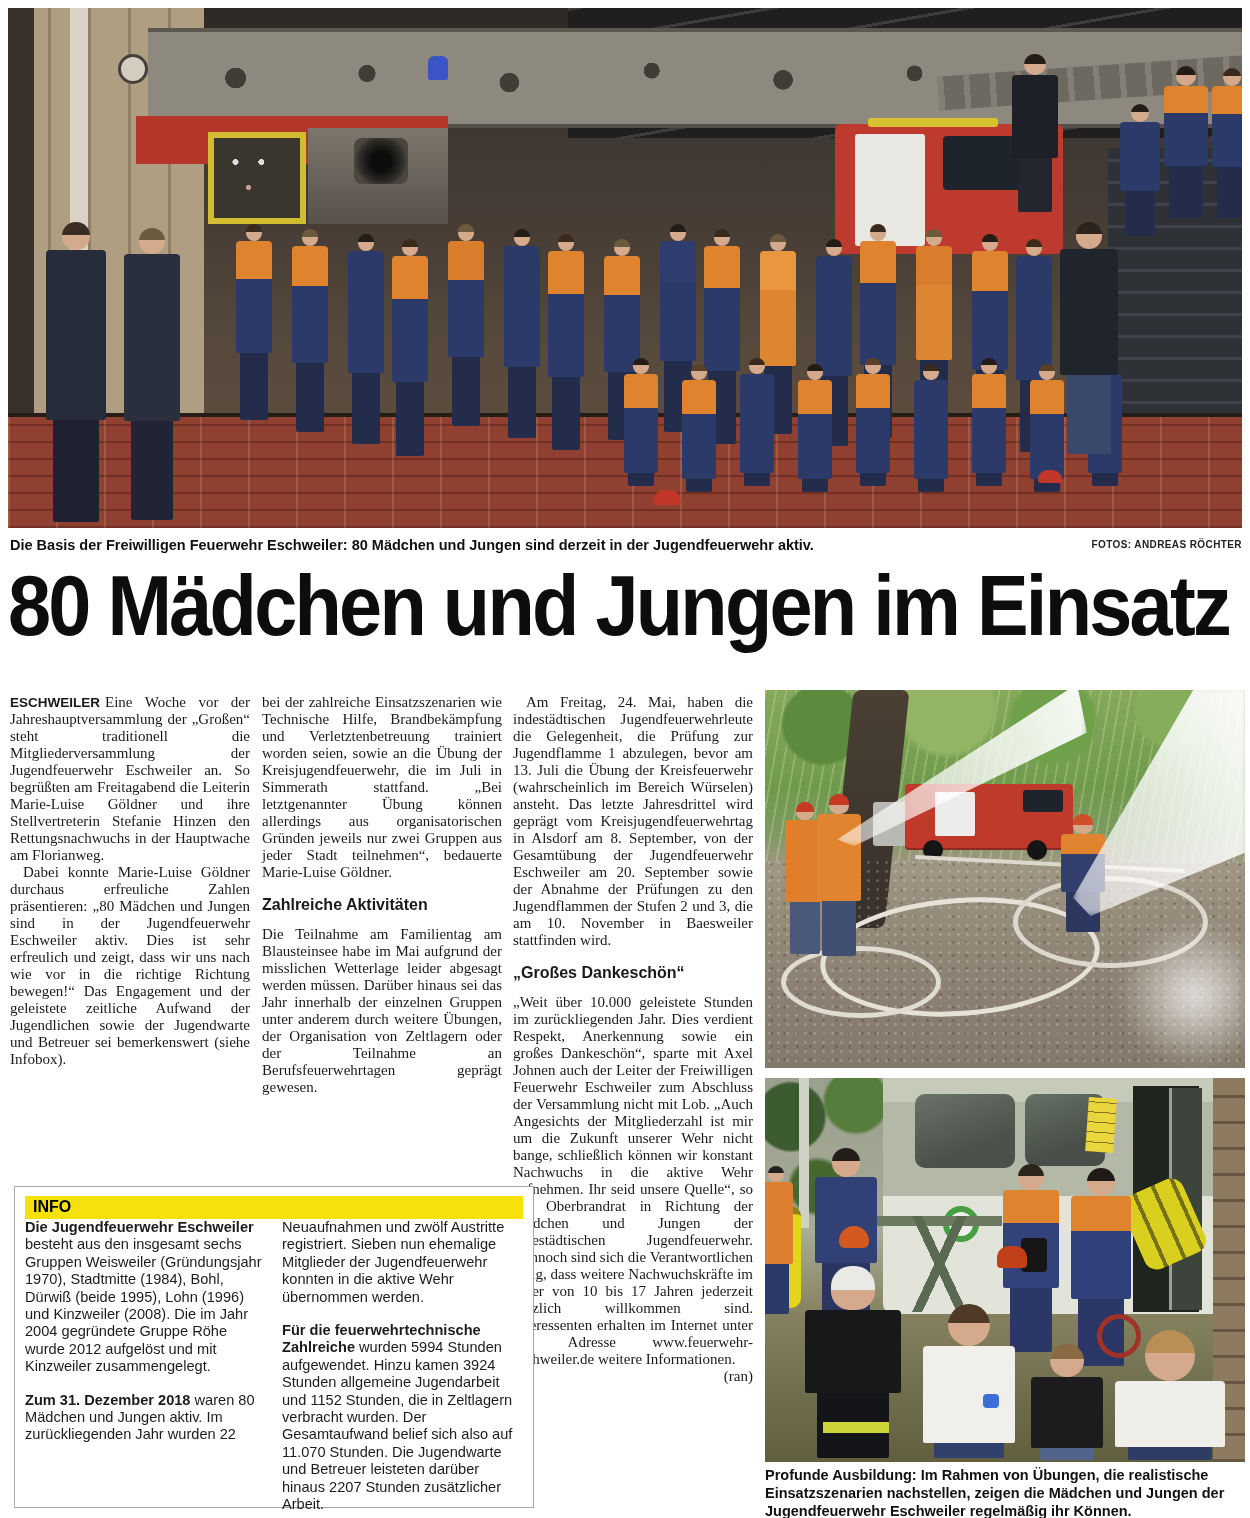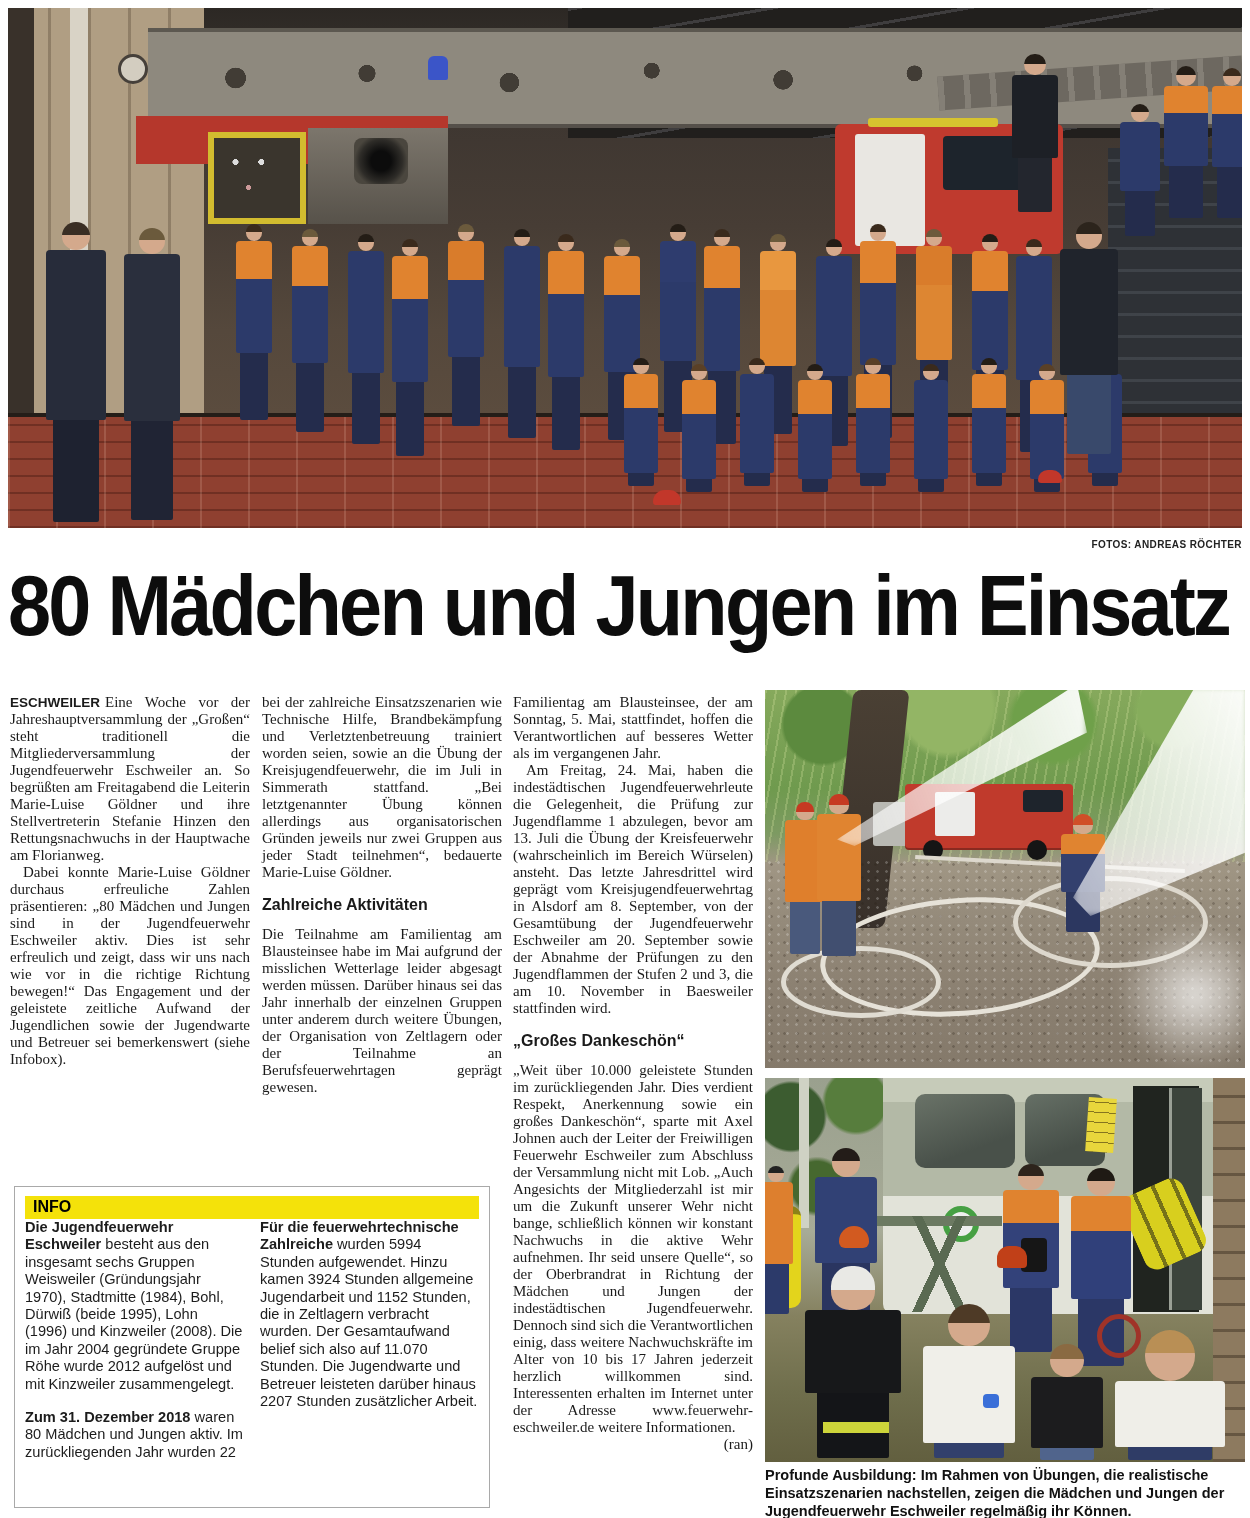--- a/index.html
+++ b/index.html
@@ -33,21 +33,21 @@
   #col1{left:10px;top:694px;width:240px;height:470px;}
   #col2{left:262px;top:694px;width:240px;height:482px;}
   #col3{left:513px;top:694px;width:240px;height:822px;}
   .body-col p{margin:0;}
   .body-col p.ind{text-indent:13px;}
   .city{font-family:"Liberation Sans",sans-serif;font-weight:bold;font-size:13.5px;margin-right:5px;}
   .col-subhead{font-family:"Liberation Sans",sans-serif;font-weight:bold;font-size:16px;
                text-align:left;margin:15px 0 13px;}
   .byline{float:right;}
   
-  #infobox{position:absolute;left:14px;top:1186px;width:476px;height:322px;background:#fff;
+  #infobox{position:absolute;left:14px;top:1186px;width:520px;height:322px;background:#fff;
            border:1.5px solid #a9a9a9;box-sizing:border-box;padding:9px 10px;
            font-family:"Liberation Sans",sans-serif;}
   .info-kicker{font-weight:bold;font-size:16px;padding:2px 8px 3px;color:#000;}
   .info-title{font-weight:bold;font-size:19px;line-height:1.12;margin:13px 0 14px;}
   .info-body{display:flex;gap:16px;margin-top:0;}
   .info-col{flex:1;font-size:14.6px;line-height:17.4px;color:#1c1c1c;}
   .info-col p{margin:0 0 16px;}
   .info-lead{font-weight:bold;}
   #caption-bottom{left:765px;top:1466px;width:480px;}
 </style>
@@ -233,50 +233,51 @@
       </div>
       <div class="fig" style="left: 1052px; top: 214px; width: 58px; height: 232px;">
         <div class="fh" style="background: linear-gradient(rgb(44, 36, 28) 0px, rgb(44, 36, 28) 46%, rgb(212, 169, 140) 46%);"></div>
         <div class="ft" style="background: rgb(32, 36, 44);"></div>
         <div class="fl" style="background: rgb(57, 73, 107); height: 34%;"></div>
       </div>
       <div class="art" style="left: 645px; top: 482px; width: 28px; height: 15px; border-radius: 14px 14px 4px 4px; background: rgb(194, 55, 42); z-index: 5;"></div>
       <div class="art" style="left: 1030px; top: 462px; width: 24px; height: 13px; border-radius: 12px 12px 4px 4px; background: rgb(194, 55, 42); z-index: 5;"></div>
     </div>
 
+  <div class="caption" style="left:10px;top:536px;width:960px;">Die Basis der Freiwilligen Feuerwehr Eschweiler: 80 Mädchen und Jungen sind derzeit in der Jugendfeuerwehr aktiv.</div>
   <div id="credit">FOTOS: ANDREAS RÖCHTER</div>
 
   <h1 id="headline" style="margin:0;">80 Mädchen und Jungen im Einsatz</h1>
 
   <div class="body-col" id="col1">
     <p><b class="city">ESCHWEILER</b><span>Eine Woche vor der Jahreshauptversammlung der „Großen“ steht traditionell die Mitgliederversammlung der Jugendfeuerwehr Eschweiler an. So begrüßten am Freitagabend die Leiterin Marie-Luise Göldner und ihre Stellvertreterin Stefanie Hinzen den Rettungsnachwuchs in der Hauptwache am Florianweg.</span></p>
     <p class="ind">Dabei konnte Marie-Luise Göldner durchaus erfreuliche Zahlen präsentieren: „80 Mädchen und Jungen sind in der Jugendfeuerwehr Eschweiler aktiv. Dies ist sehr erfreulich und zeigt, dass wir uns nach wie vor in die richtige Richtung bewegen!“ Das Engagement und der geleistete zeitliche Aufwand der Jugendlichen sowie der Jugendwarte und Betreuer sei bemerkenswert (siehe Infobox).</p>
   </div>
 
   <div class="body-col" id="col2">
     <p>bei der zahlreiche Einsatzszenarien wie Technische Hilfe, Brandbekämpfung und Verletztenbetreuung trainiert worden seien, sowie an die Übung der Kreisjugendfeuerwehr, die im Juli in Simmerath stattfand. „Bei letztgenannter Übung können allerdings aus organisatorischen Gründen jeweils nur zwei Gruppen aus jeder Stadt teilnehmen“, bedauerte Marie-Luise Göldner.</p>
     <div class="col-subhead">Zahlreiche Aktivitäten</div>
     <p>Die Teilnahme am Familientag am Blausteinsee habe im Mai aufgrund der misslichen Wetterlage leider abgesagt werden müssen. Darüber hinaus sei das Jahr innerhalb der einzelnen Gruppen unter anderem durch weitere Übungen, der Organisation von Zeltlagern oder der Teilnahme an Berufsfeuerwehrtagen geprägt gewesen.</p>
   </div>
 
   <div class="body-col" id="col3">
-    <p>Familientag am Blausteinsee, der am Sonntag, 5. Mai, stattfindet, hoffen die Verantwortlichen auf besseres Wetter als im vergangenen Jahr.</p>
     <p class="ind">Am Freitag, 24. Mai, haben die indestädtischen Jugendfeuerwehrleute die Gelegenheit, die Prüfung zur Jugendflamme 1 abzulegen, bevor am 13. Juli die Übung der Kreisfeuerwehr (wahrscheinlich im Bereich Würselen) ansteht. Das letzte Jahresdrittel wird geprägt vom Kreisjugendfeuerwehrtag in Alsdorf am 8. September, von der Gesamtübung der Jugendfeuerwehr Eschweiler am 20. September sowie der Abnahme der Prüfungen zu den Jugendflammen der Stufen 2 und 3, die am 10. November in Baesweiler stattfinden wird.</p>
     <div class="col-subhead">„Großes Dankeschön“</div>
     <p><span>„Weit über 10.000 geleistete Stunden im zurückliegenden Jahr. Dies verdient Respekt, Anerkennung sowie ein großes Dankeschön“, sparte mit Axel Johnen auch der Leiter der Freiwilligen Feuerwehr Eschweiler zum Abschluss der Versammlung nicht mit Lob. „Auch Angesichts der Mitgliederzahl ist mir um die Zukunft unserer Wehr nicht bange, schließlich können wir konstant Nachwuchs in die aktive Wehr aufnehmen. Ihr seid unsere Quelle“, so der Oberbrandrat in Richtung der Mädchen und Jungen der indestädtischen Jugendfeuerwehr. Dennoch sind sich die Verantwortlichen einig, dass weitere Nachwuchskräfte im Alter von 10 bis 17 Jahren jederzeit herzlich willkommen sind. Interessenten erhalten im Internet unter der Adresse www.feuerwehr-eschweiler.de weitere Informationen.</span> <span class="byline">(ran)</span></p>
   </div>
 
   <div id="infobox">
     <div class="info-kicker" id="info-kicker" style="background: rgb(244, 226, 10);">INFO</div>
     <div class="info-body">
       <div class="info-col">
         <p><span class="info-lead">Die Jugendfeuerwehr Eschweiler</span><span> besteht aus den insgesamt sechs Gruppen Weisweiler (Gründungsjahr 1970), Stadtmitte (1984), Bohl, Dürwiß (beide 1995), Lohn (1996) und Kinzweiler (2008). Die im Jahr 2004 gegründete Gruppe Röhe wurde 2012 aufgelöst und mit Kinzweiler zusammengelegt.</span></p>
         <p><span class="info-lead">Zum 31. Dezember 2018</span><span> waren 80 Mädchen und Jungen aktiv. Im zurückliegenden Jahr wurden 22</span></p>
       </div>
       <div class="info-col">
+        <p>Neuaufnahmen und zwölf Austritte registriert. Sieben nun ehemalige Mitglieder der Jugendfeuerwehr konnten in die aktive Wehr übernommen werden.</p>
         <p><span class="info-lead">Für die feuerwehrtechnische Zahlreiche</span><span> wurden 5994 Stunden aufgewendet. Hinzu kamen 3924 Stunden allgemeine Jugendarbeit und 1152 Stunden, die in Zeltlagern verbracht wurden. Der Gesamtaufwand belief sich also auf 11.070 Stunden. Die Jugendwarte und Betreuer leisteten darüber hinaus 2207 Stunden zusätzlicher Arbeit.</span></p>
       </div>
     </div>
   </div>
 
   <div class="photo" id="photo-spray">
       <div class="art" style="left: 0px; top: 0px; width: 480px; height: 172px; background: radial-gradient(70px at 12% 20%, rgb(92, 138, 62) 55%, transparent 60%), radial-gradient(90px at 38% 10%, rgb(147, 181, 101) 50%, transparent 58%), radial-gradient(80px at 60% 18%, rgb(111, 160, 74) 50%, transparent 58%), radial-gradient(70px at 85% 12%, rgb(134, 173, 92) 50%, transparent 58%), repeating-linear-gradient(100deg, rgba(215, 228, 160, 0.28) 0px, rgba(215, 228, 160, 0.28) 2px, transparent 2px, transparent 10px);"></div>
       <div class="art" style="left: 76px; top: 0px; width: 56px; height: 238px; background: linear-gradient(rgb(74, 64, 52), rgb(56, 48, 42)); transform: skewX(-6deg); border-radius: 8px;"></div>
       <div class="art" style="left: 0px; top: 168px; width: 480px; height: 210px; background-image: radial-gradient(rgba(255, 255, 255, 0.22) 1px, transparent 1.6px), radial-gradient(rgba(40, 30, 20, 0.25) 1px, transparent 1.6px); background-size: 9px 9px, 13px 13px;"></div>
       <div class="art" style="left: 108px; top: 112px; width: 42px; height: 44px; background: rgb(185, 185, 179); border-radius: 3px;"></div>

